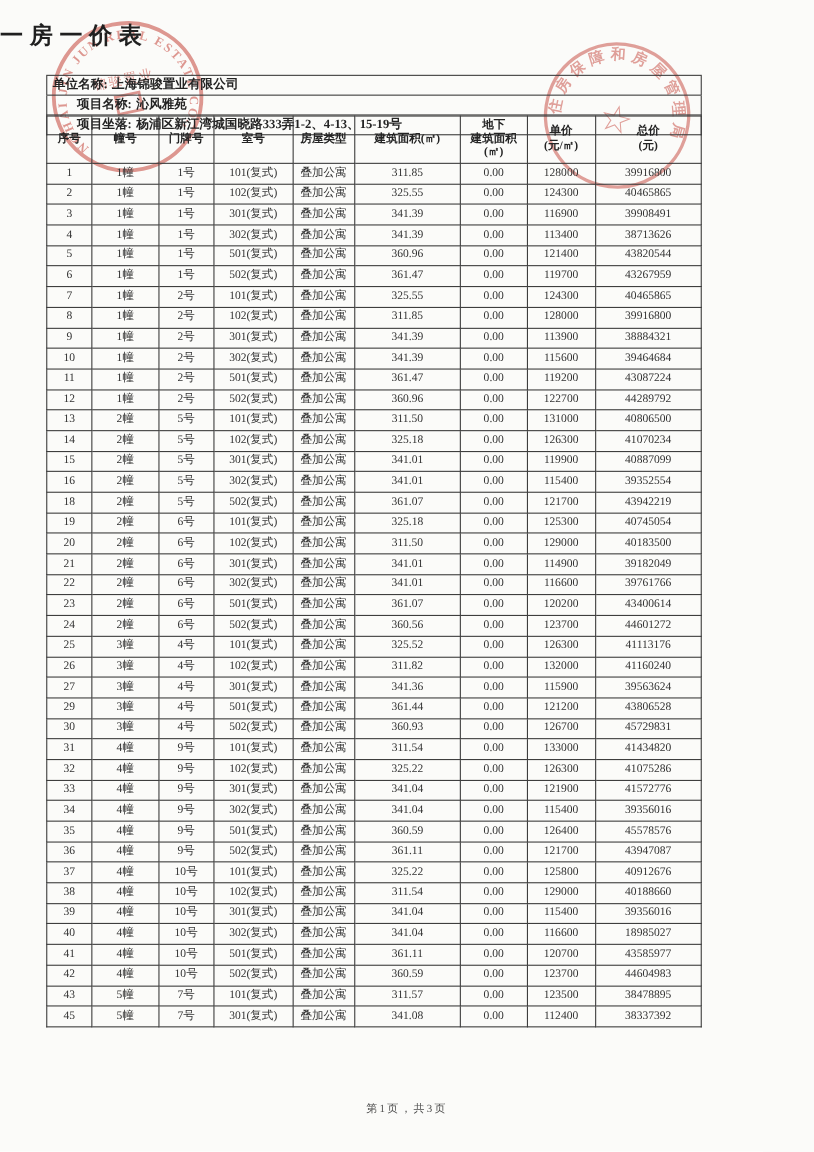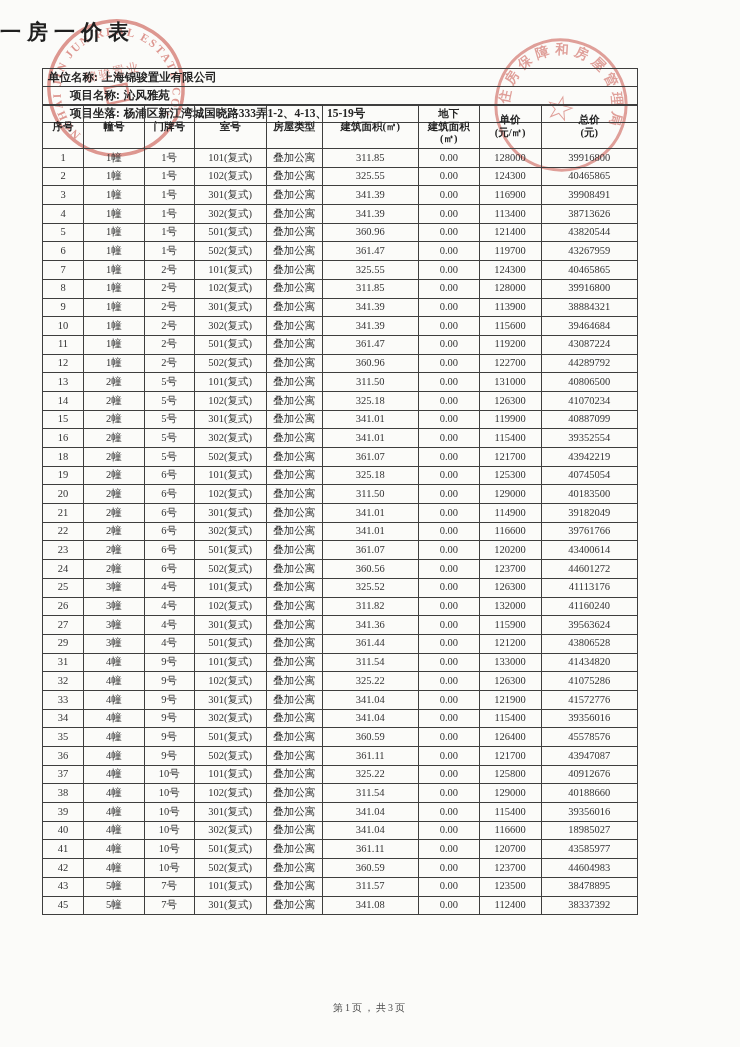--- a/index.html
+++ b/index.html
@@ -396,20 +396,31 @@
           <td>3幢</td>
           <td>4号</td>
           <td>501(复式)</td>
           <td>叠加公寓</td>
           <td>361.44</td>
           <td>0.00</td>
           <td>121200</td>
           <td>43806528</td>
         </tr>
         <tr>
+          <td>30</td>
+          <td>3幢</td>
+          <td>4号</td>
+          <td>502(复式)</td>
+          <td>叠加公寓</td>
+          <td>360.93</td>
+          <td>0.00</td>
+          <td>126700</td>
+          <td>45729831</td>
+        </tr>
+        <tr>
           <td>31</td>
           <td>4幢</td>
           <td>9号</td>
           <td>101(复式)</td>
           <td>叠加公寓</td>
           <td>311.54</td>
           <td>0.00</td>
           <td>133000</td>
           <td>41434820</td>
         </tr>

